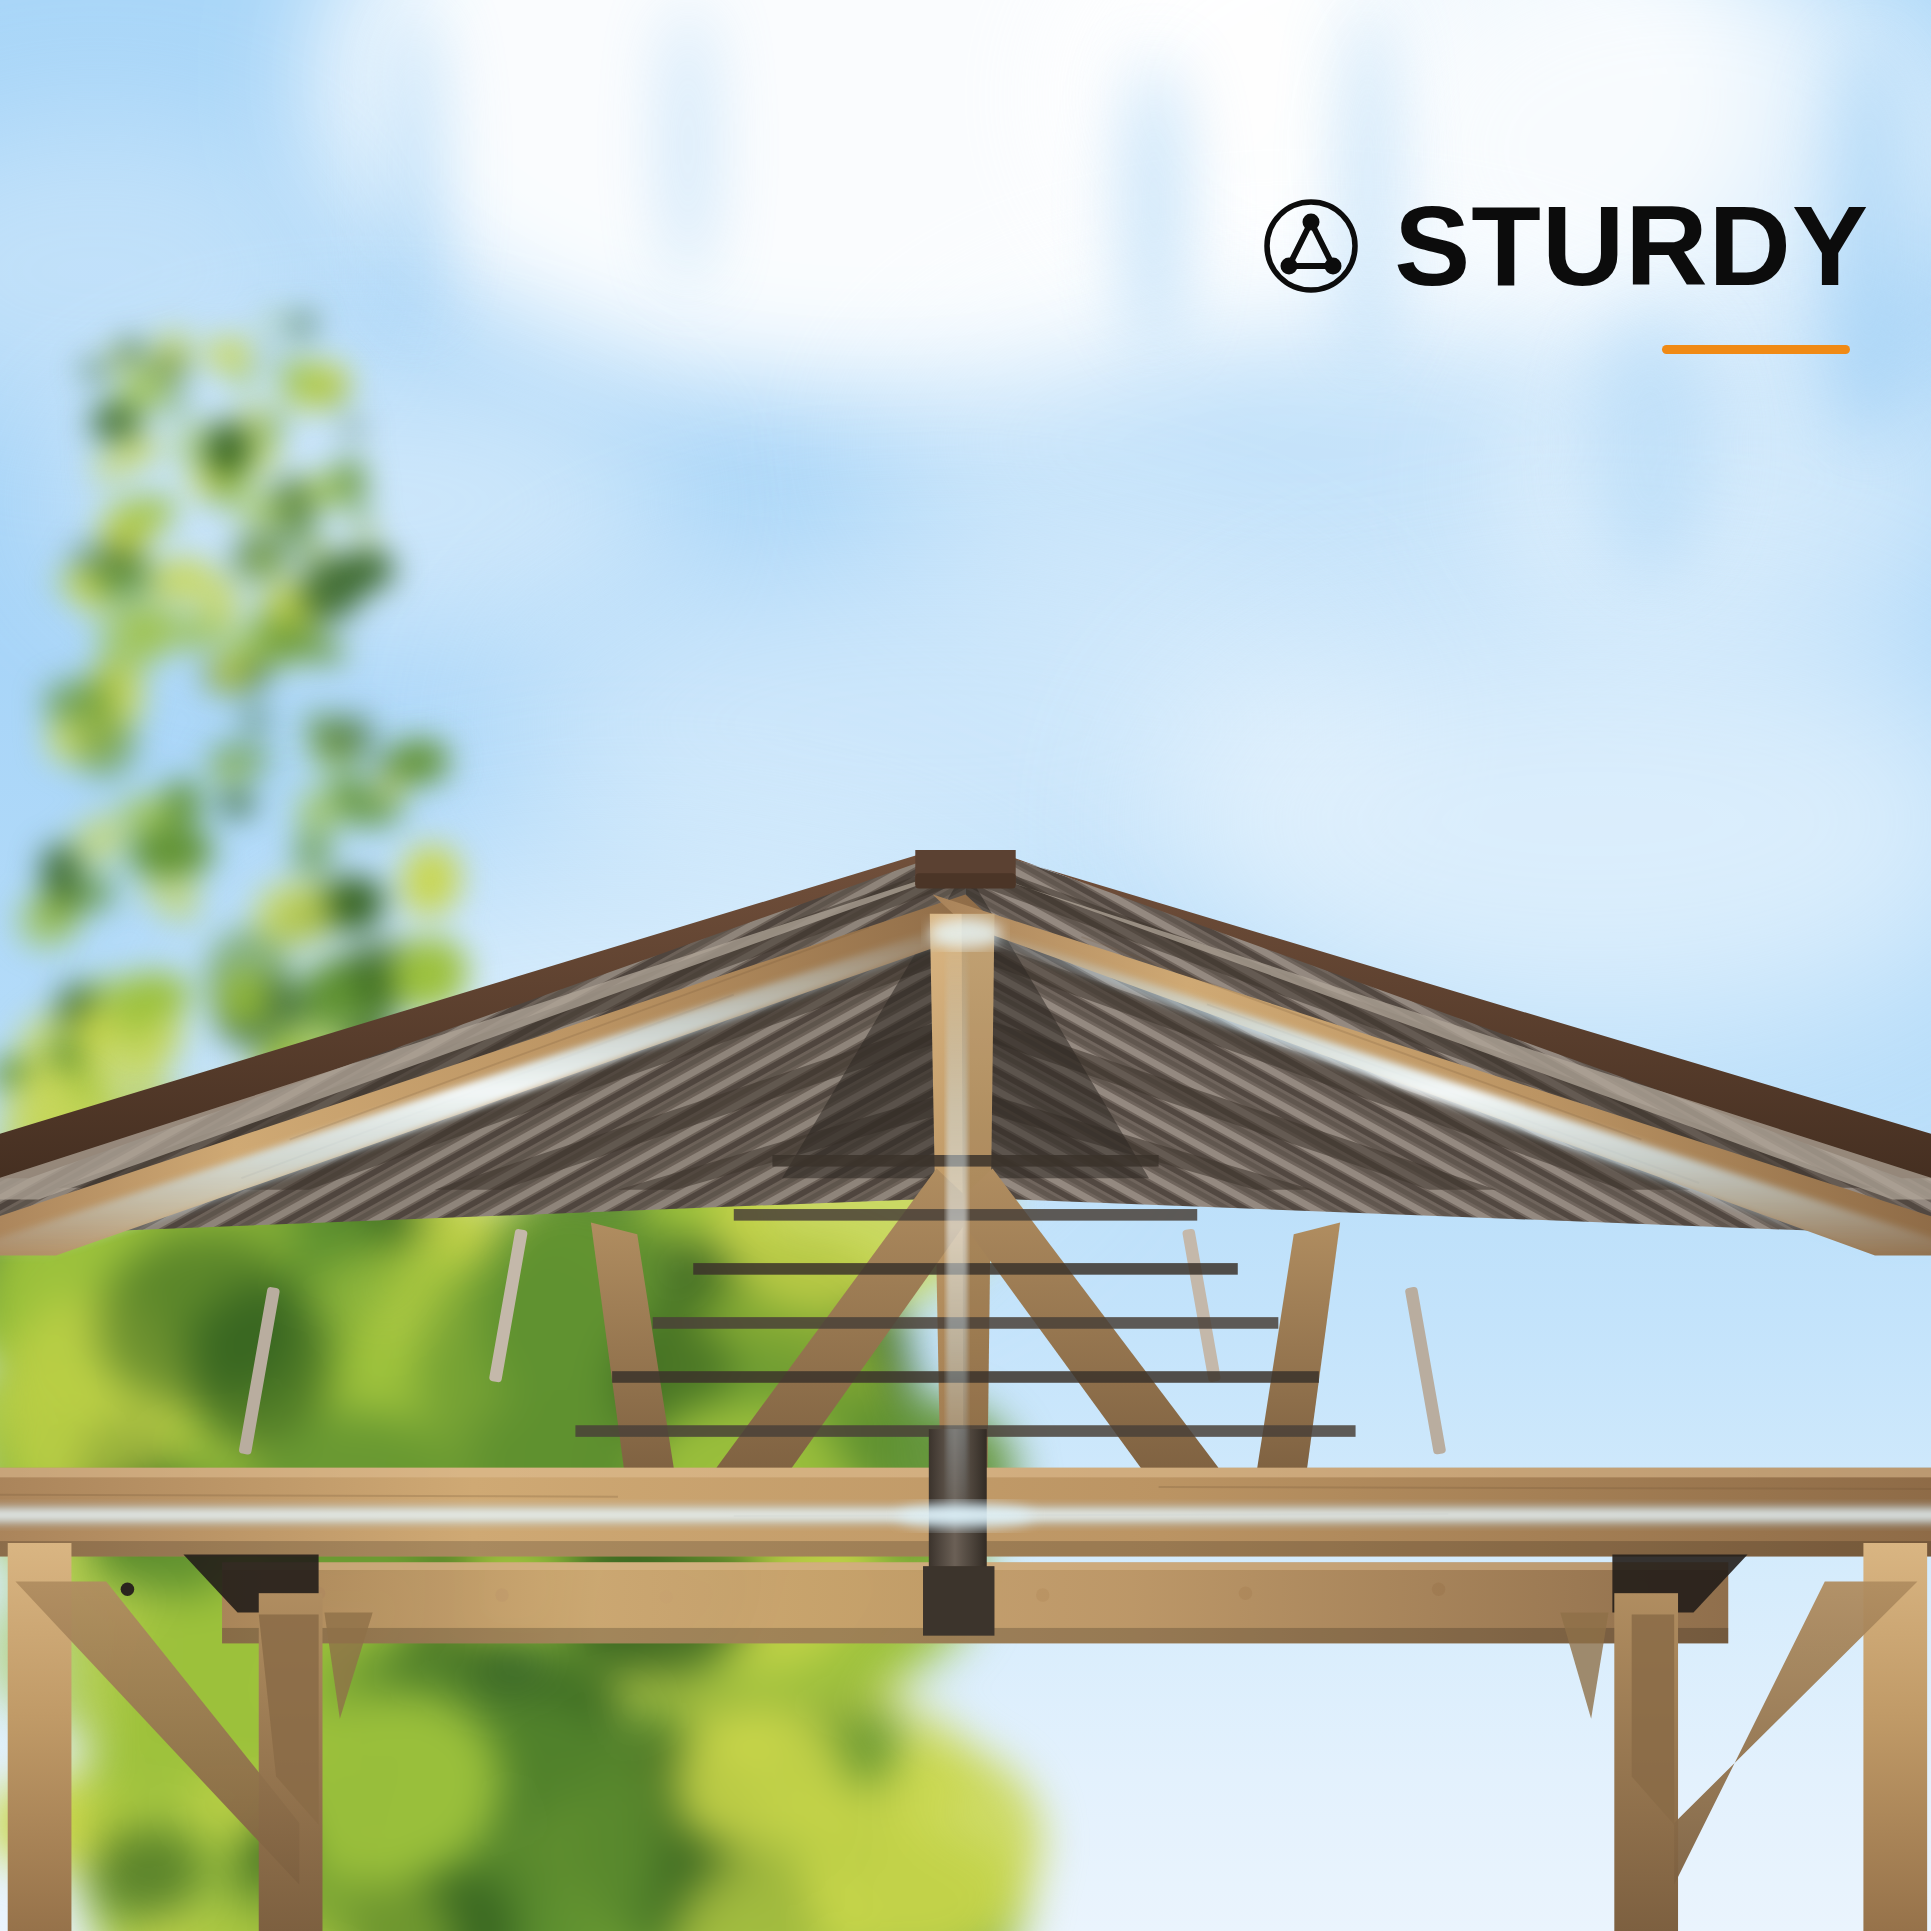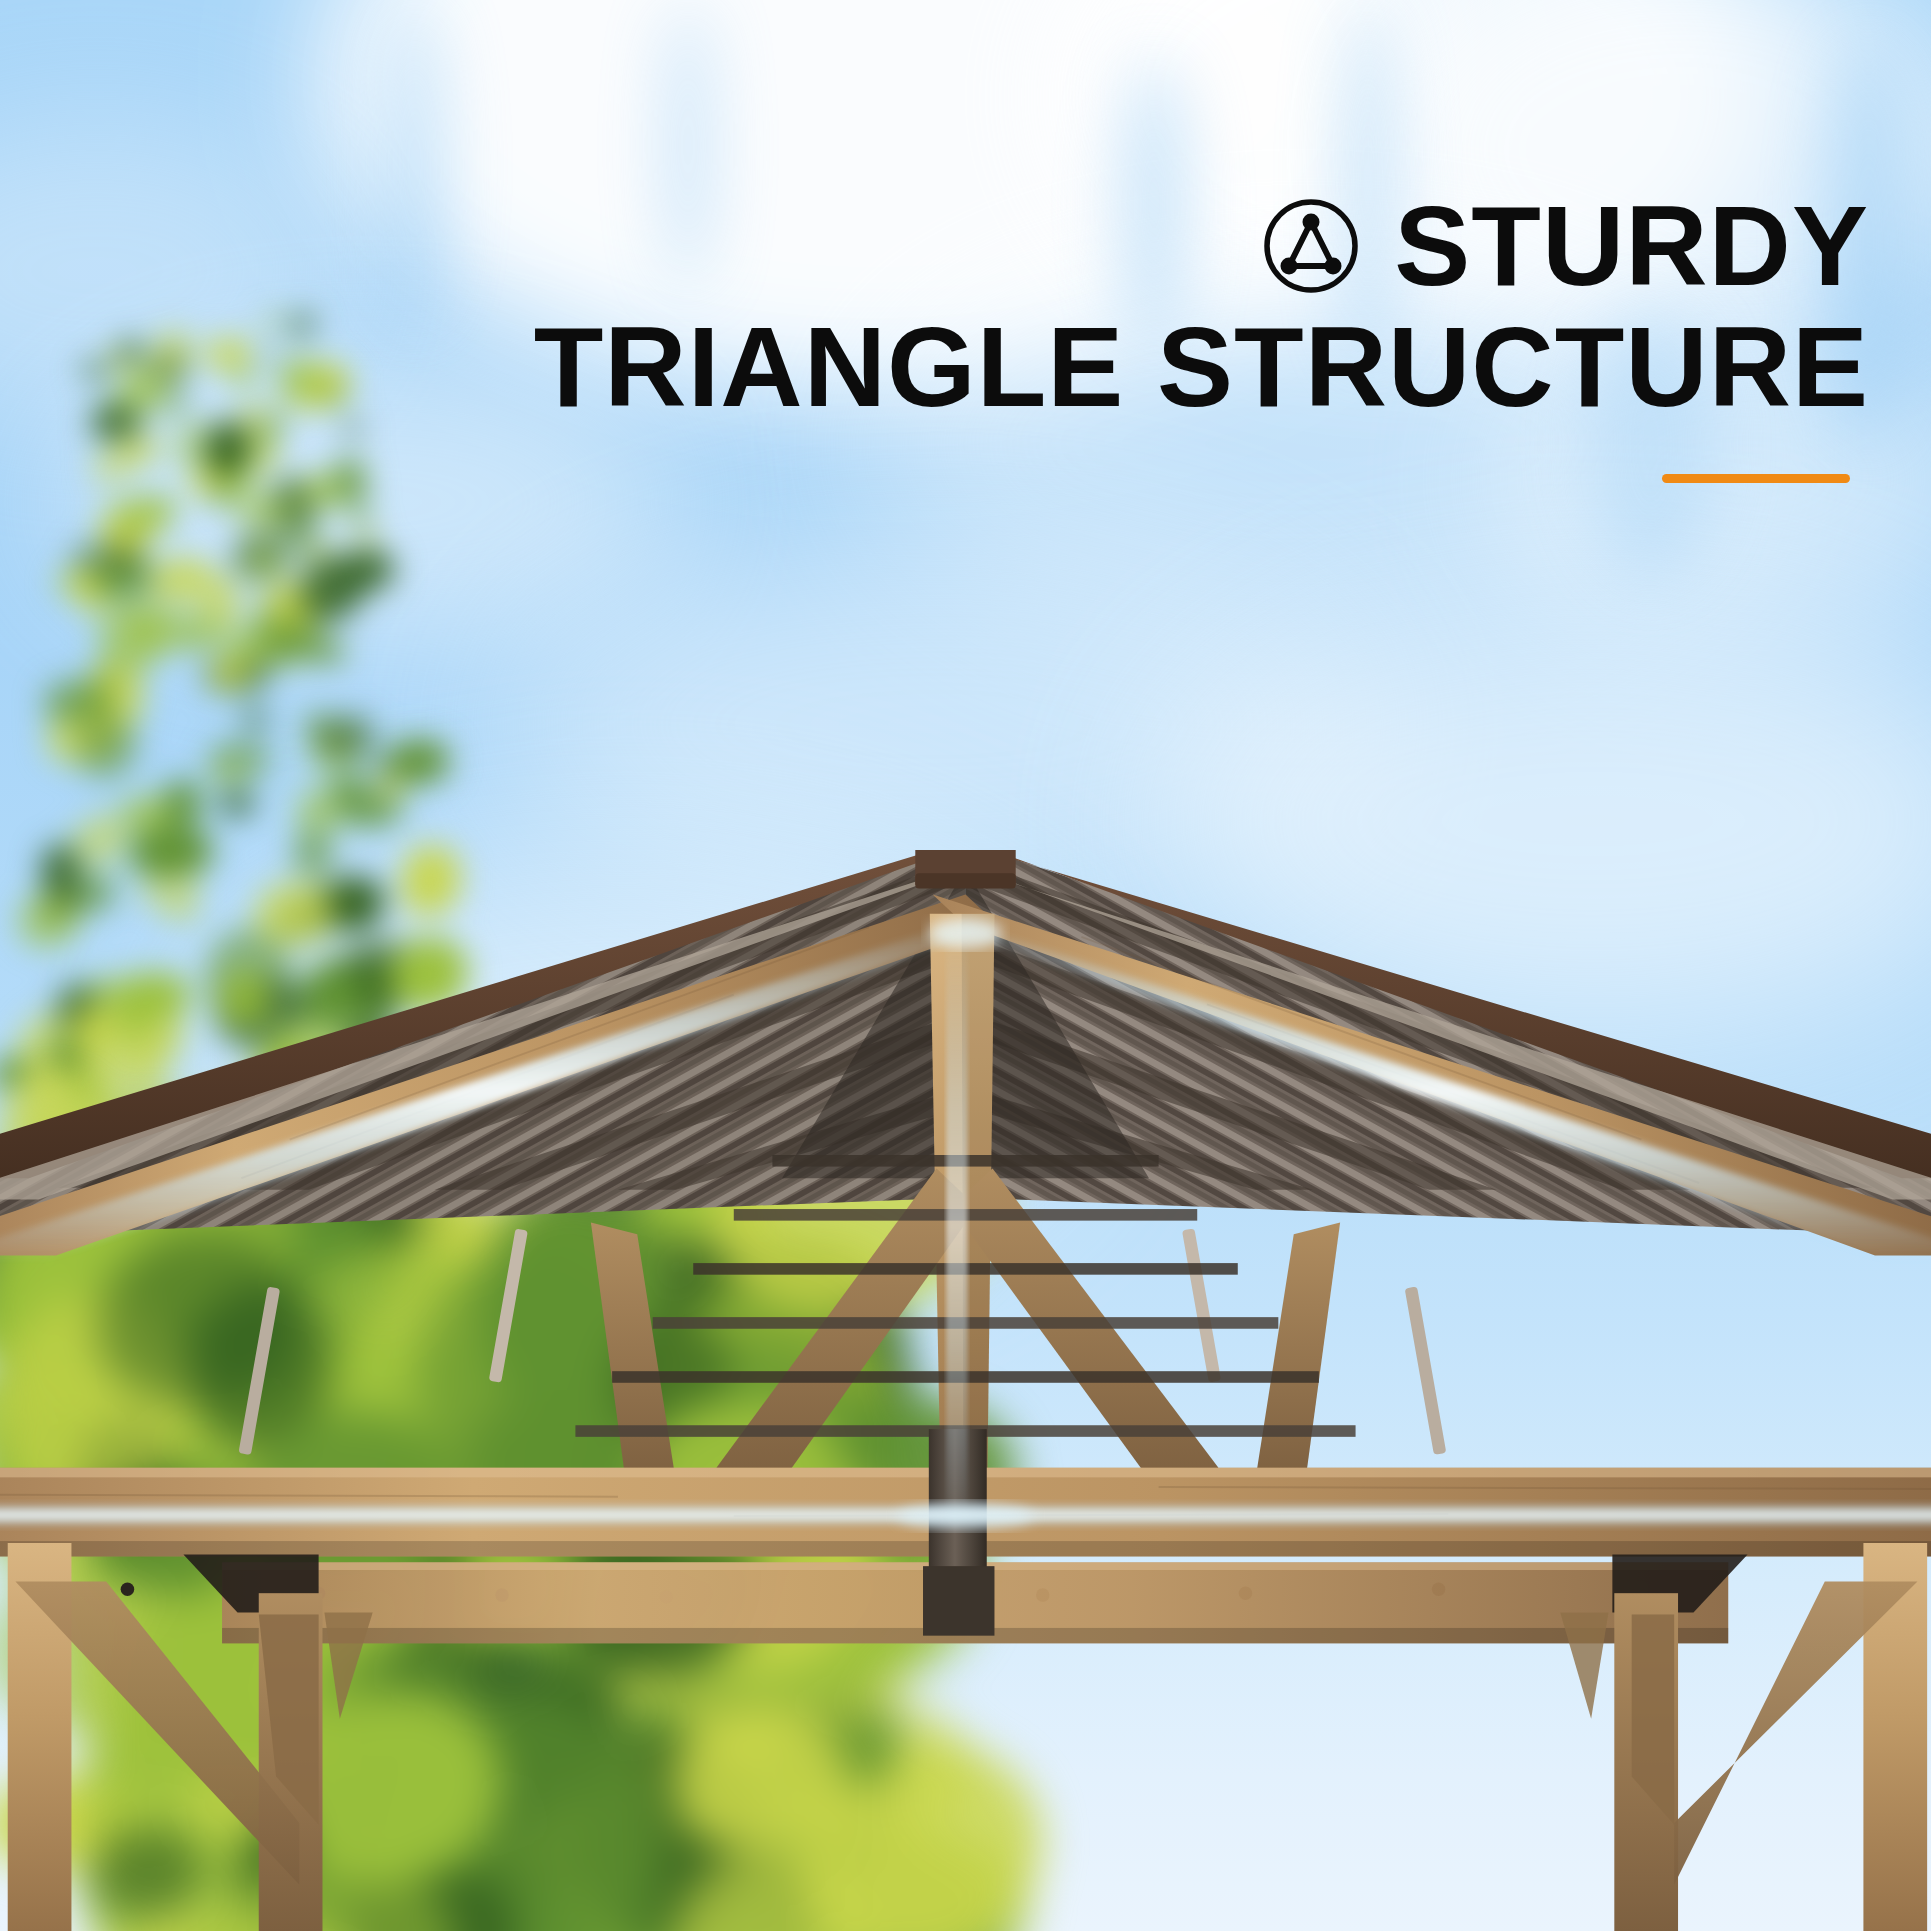--- a/index.html
+++ b/index.html
@@ -662,21 +662,20 @@
           <circle cx="50" cy="50" r="44" fill="none" stroke="#0c0c0c" stroke-width="5.5"></circle>
           <polygon points="50,26 72,70 28,70" fill="none" stroke="#0c0c0c" stroke-width="6" stroke-linejoin="round"></polygon>
           <circle cx="50" cy="26" r="8.5" fill="#0c0c0c"></circle>
           <circle cx="72" cy="70" r="8.5" fill="#0c0c0c"></circle>
           <circle cx="28" cy="70" r="8.5" fill="#0c0c0c"></circle>
         </svg>
       </div>
       <div class="h1">STURDY</div>
     </div>
 
-    <div class="h1b">TRIANGLE STRUCTURE</div>
 
     <div class="rule" id="orule" style="background: rgb(240, 138, 21);"></div>
 
     <div class="para">
     </div>
   </div>
 
 </div>
 
 

